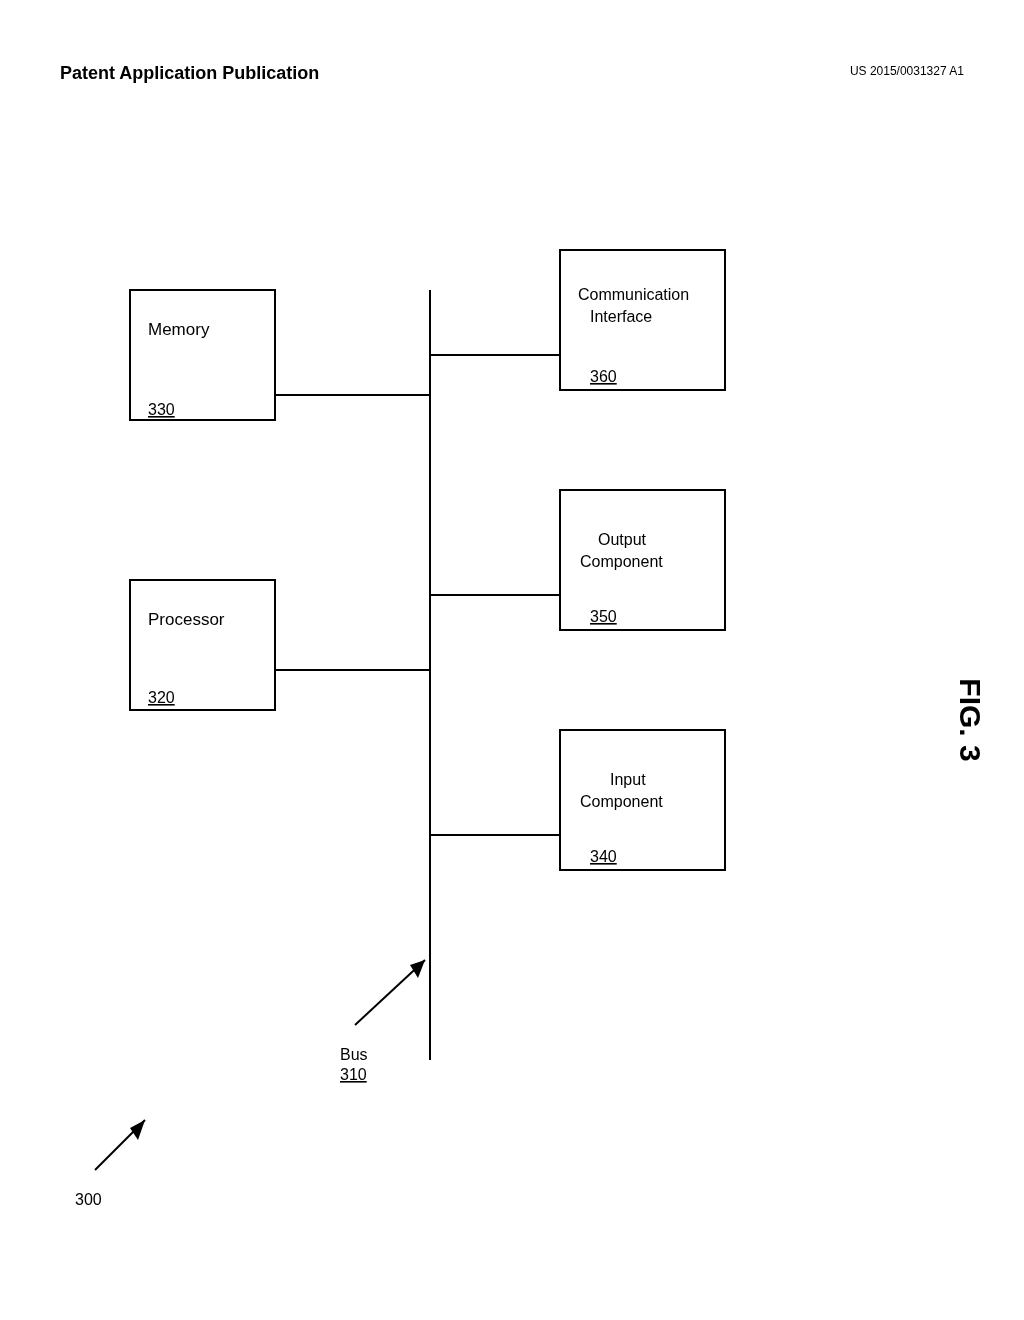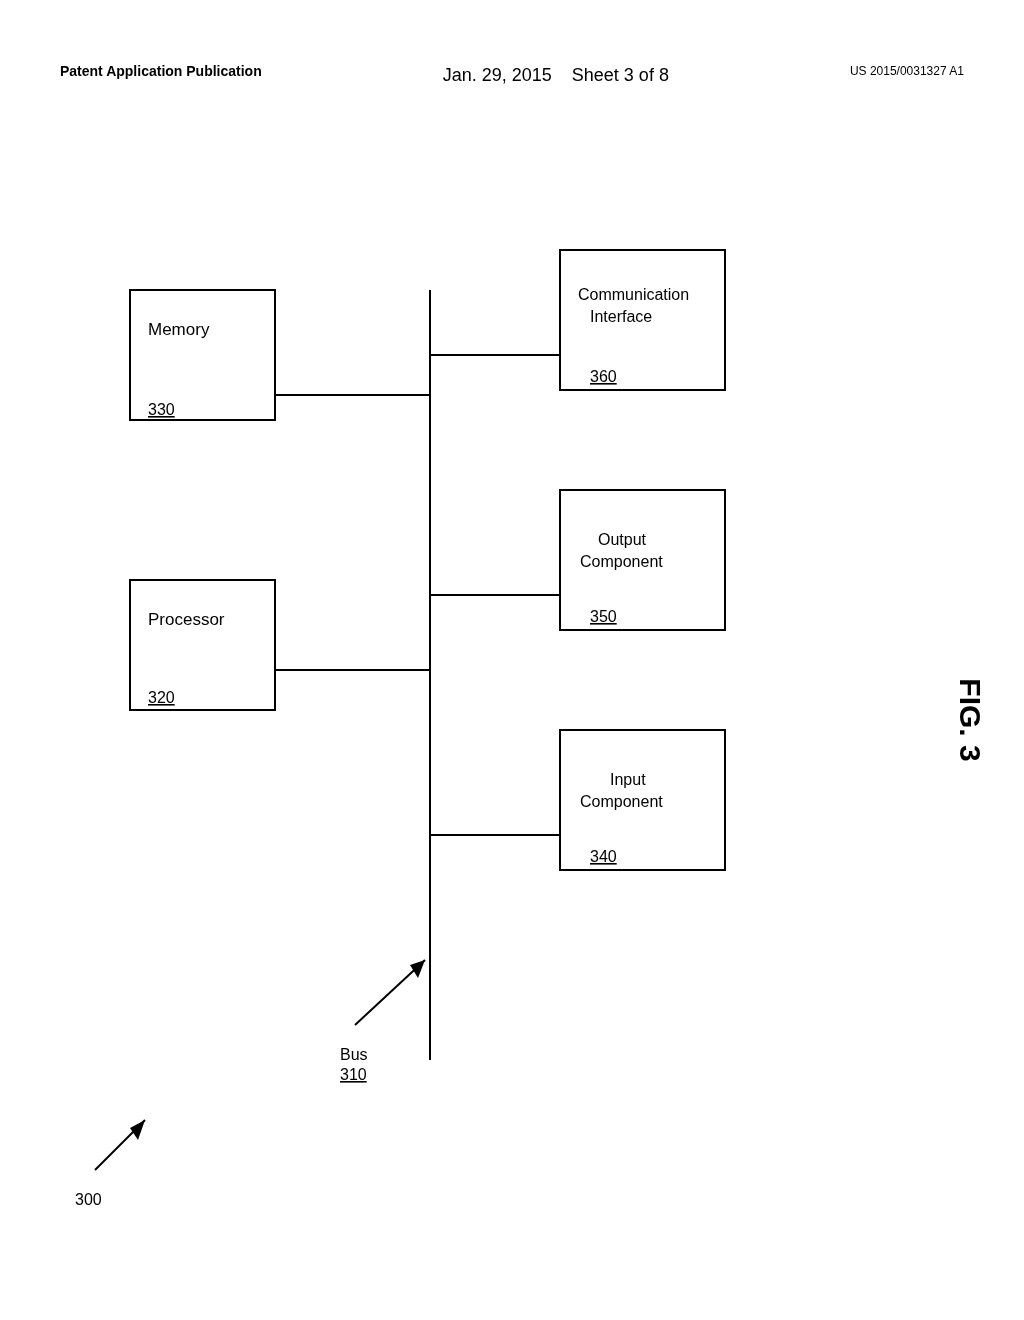--- a/index.html
+++ b/index.html
@@ -17,21 +17,21 @@
       position: absolute;
       top: 62px;
       left: 0;
       right: 0;
       display: flex;
       justify-content: space-between;
       align-items: flex-start;
       padding: 0 60px;
     }
     .header-left {
-      font-size: 14px;
+      font-size: 18px;
       font-weight: bold;
       line-height: 1.3;
     }
     .header-center {
       font-size: 18px;
       text-align: center;
       line-height: 1.5;
     }
     .header-right {
       font-size: 12px;
@@ -47,23 +47,20 @@
       width: 100%;
       height: 100%;
     }
   </style>
 </head>
 <body>
 
 <div class="header">
   <div class="header-left">
     <span>Patent Application Publication</span>
-  </div>
-  <div class="header-center">
-    <span>Jan. 29, 2015</span>&nbsp;&nbsp;&nbsp;&nbsp;<span>Sheet 3 of 8</span>
   </div>
   <div class="header-right">
     <span>US 2015/0031327 A1</span>
   </div>
 </div>
 
 <svg class="diagram-svg" style="position:absolute; top:160px; left:0; width:1024px; height:1100px;" viewBox="0 0 1024 1100">
 
   <line x1="430" y1="130" x2="430" y2="900" stroke="black" stroke-width="2"></line>
 

